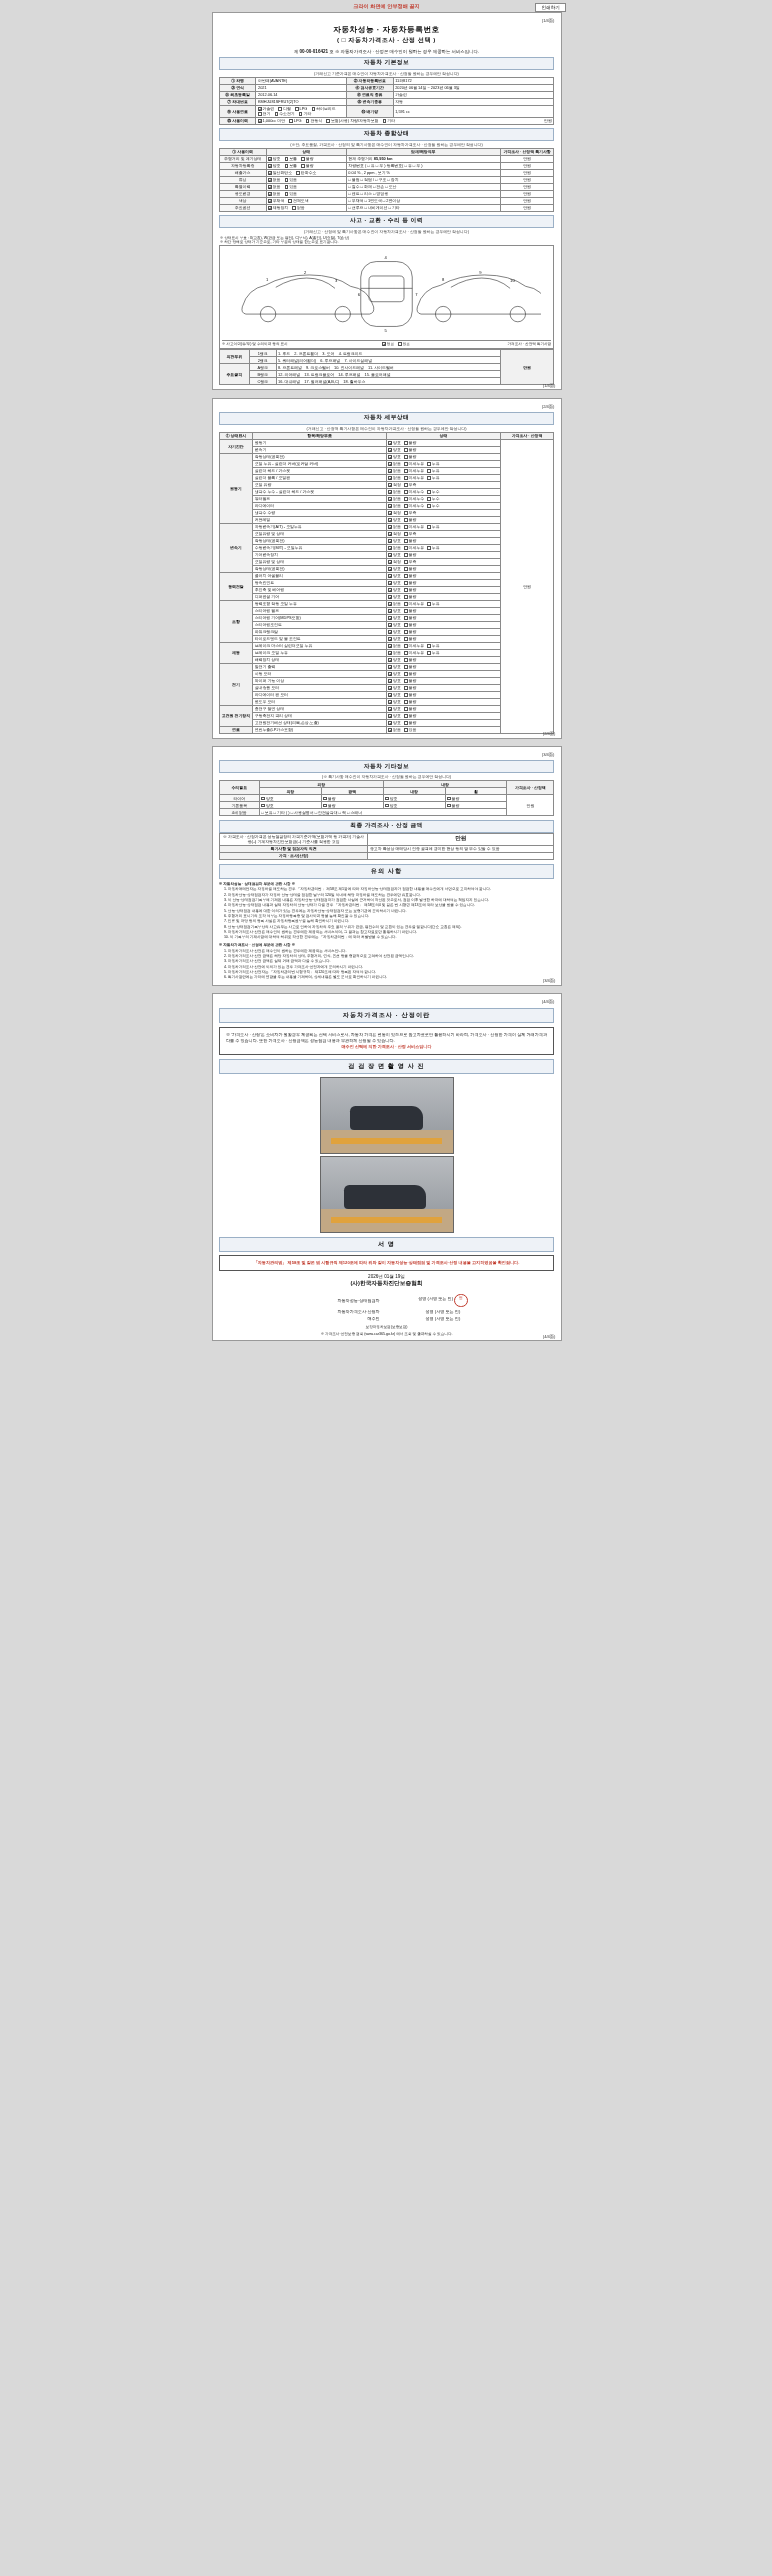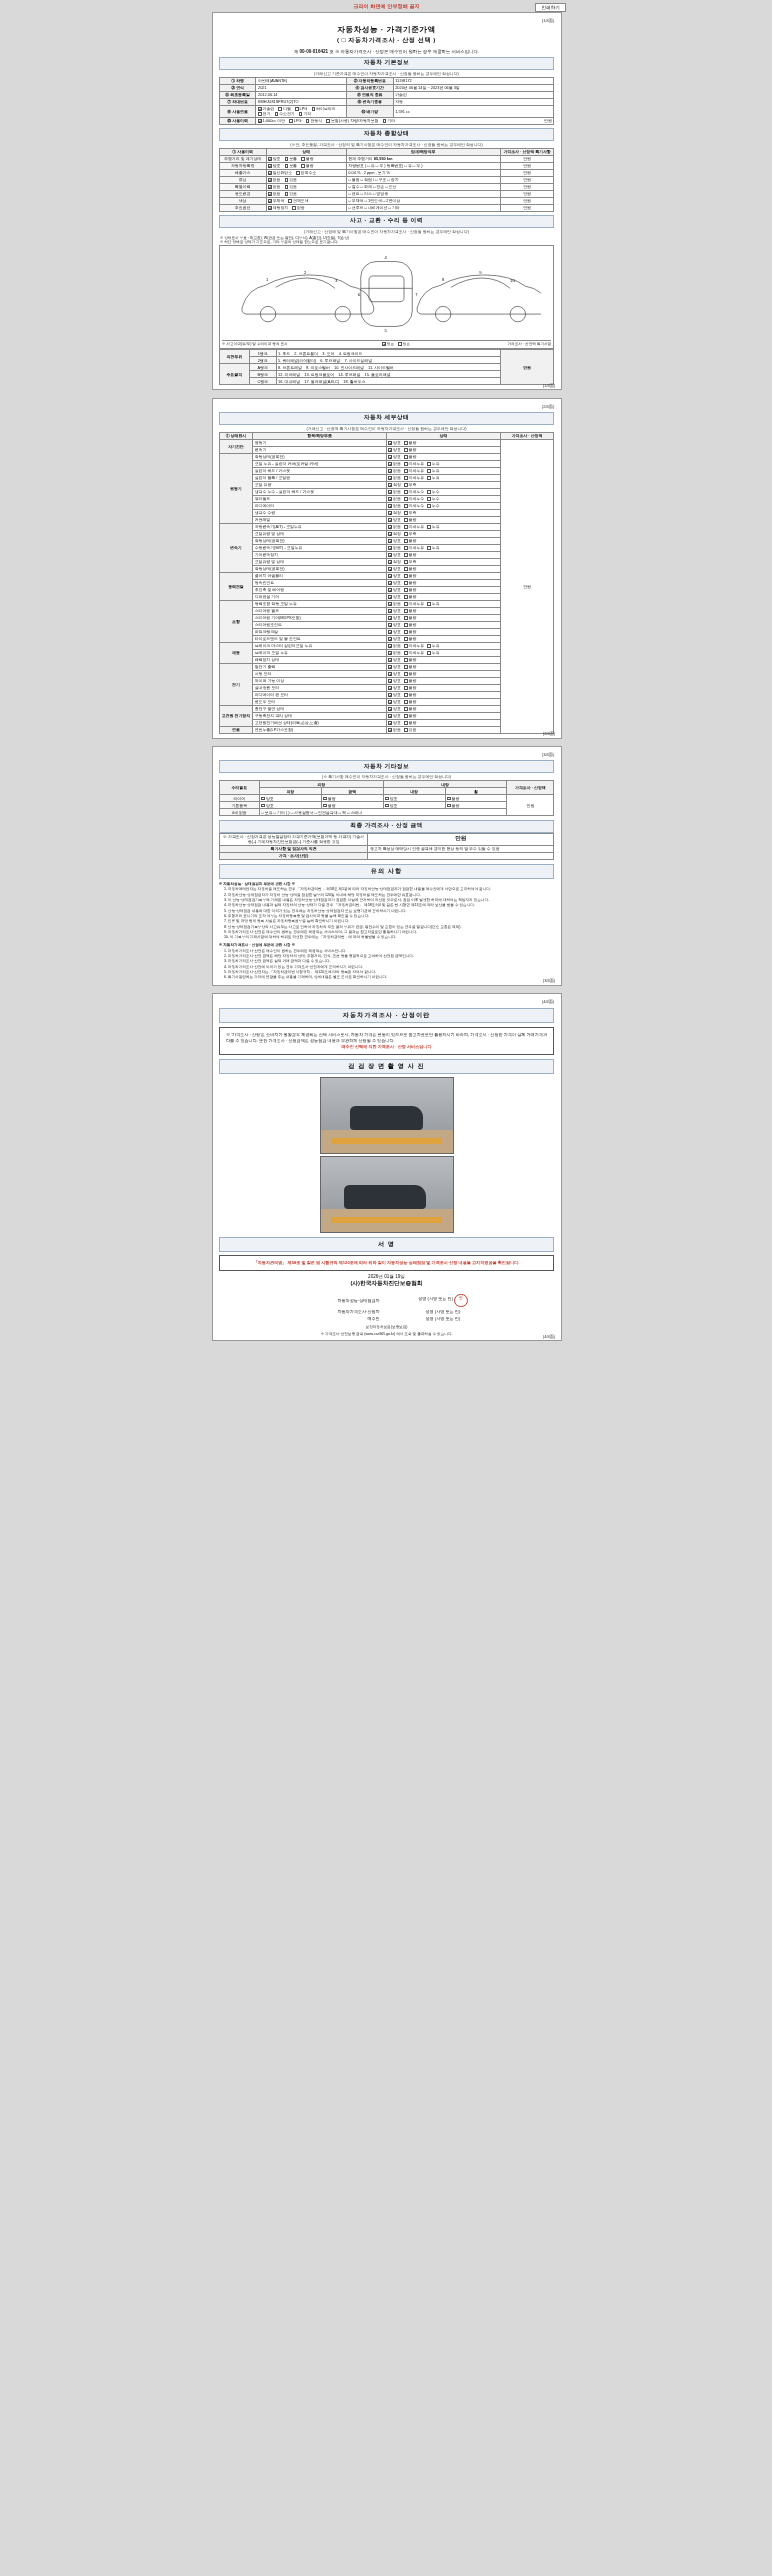--- a/index.html
+++ b/index.html
@@ -66,21 +66,21 @@
 
 <div class="topbar">
   <span class="redtxt">크라이 화면에 안부정배 끝지</span>
   <button class="printbtn">인쇄하기</button>
 </div>
 
 <div class="pagewrap">
 
   <div class="page">
     <div class="pagenum-top">(1/4面)</div>
-    <h1 class="doctitle">자동차성능 · 가격기준가액</h1>
+    <h1 class="doctitle">자동차성능 · 자동차등록번호</h1>
     <h2 class="docsub">( □ 자동차가격조사 · 산정 선택 )</h2>
     <div class="docno">
       <span>제</span>
       <b>00-00-016421</b>
       <span>호  ※ 자동차가격조사 · 산정은 매수인이 원하는 경우 제공하는 서비스입니다.</span>
     </div>
 
     <div class="sect-title">자동차 기본정보</div>
     <div class="sect-note">(거래신고 기준가격은 매수인이 자동차가격조사 · 산정을 원하는 경우에만 작성니다)</div>
     <table>

